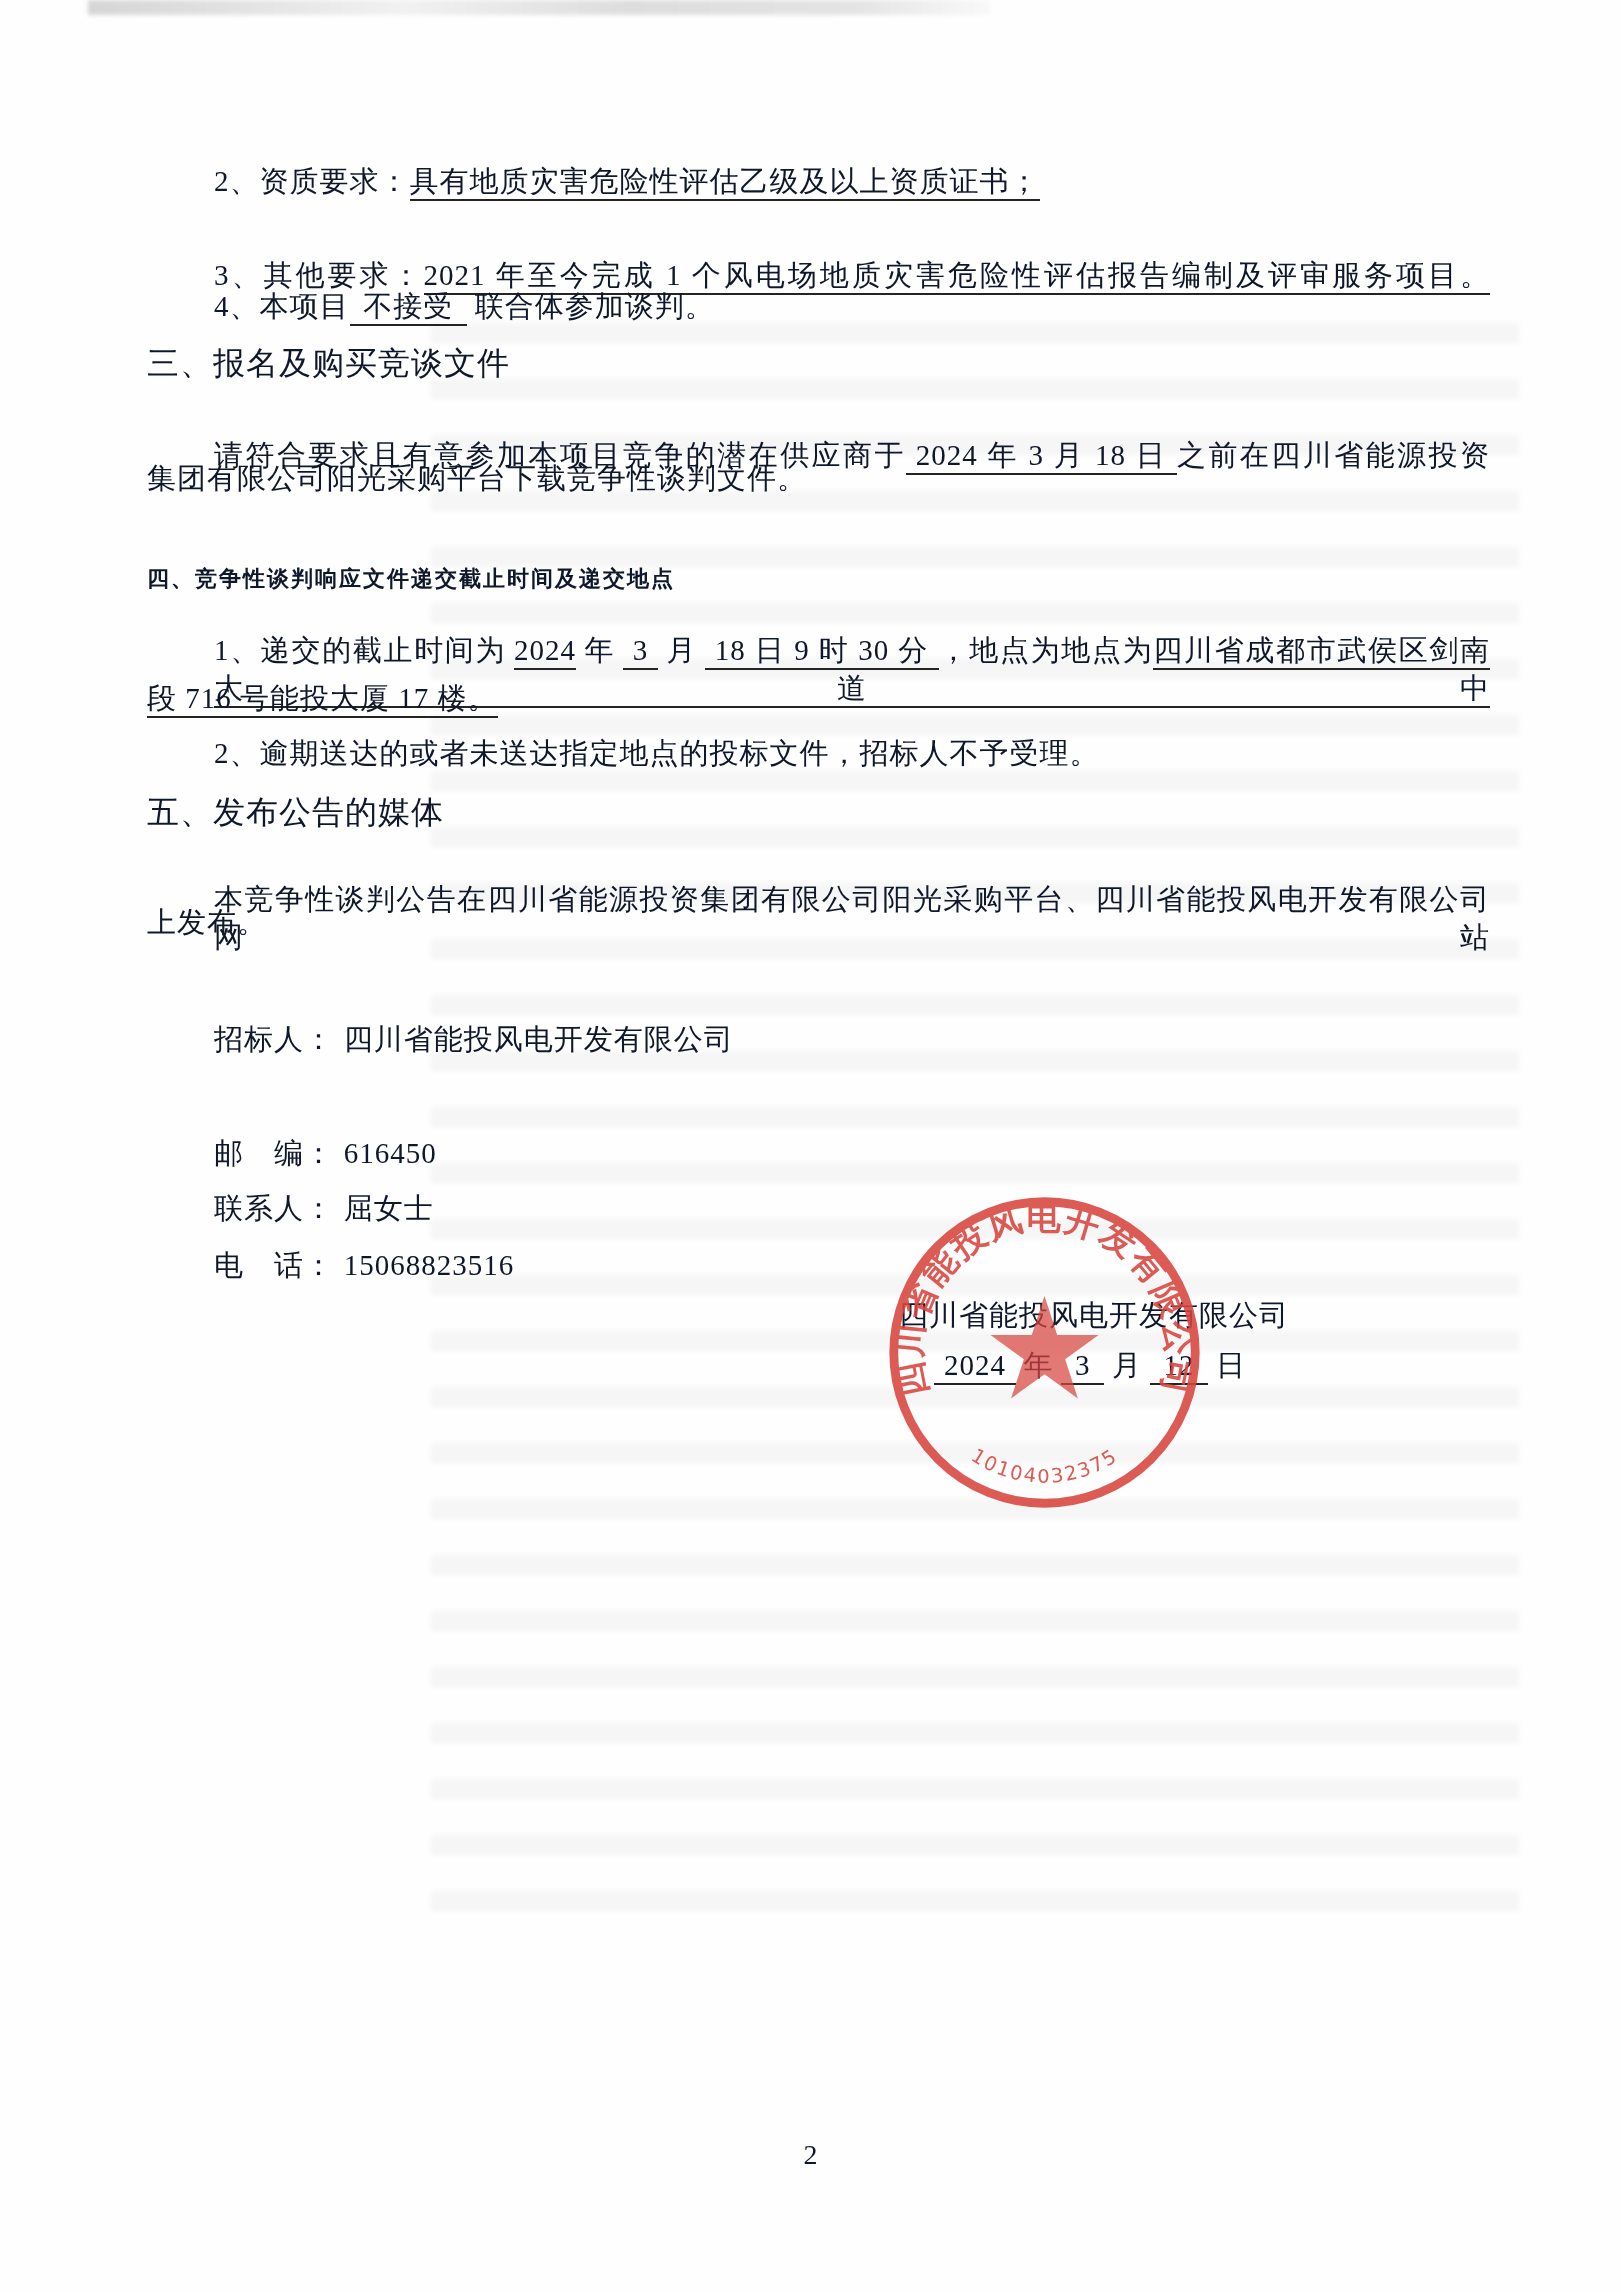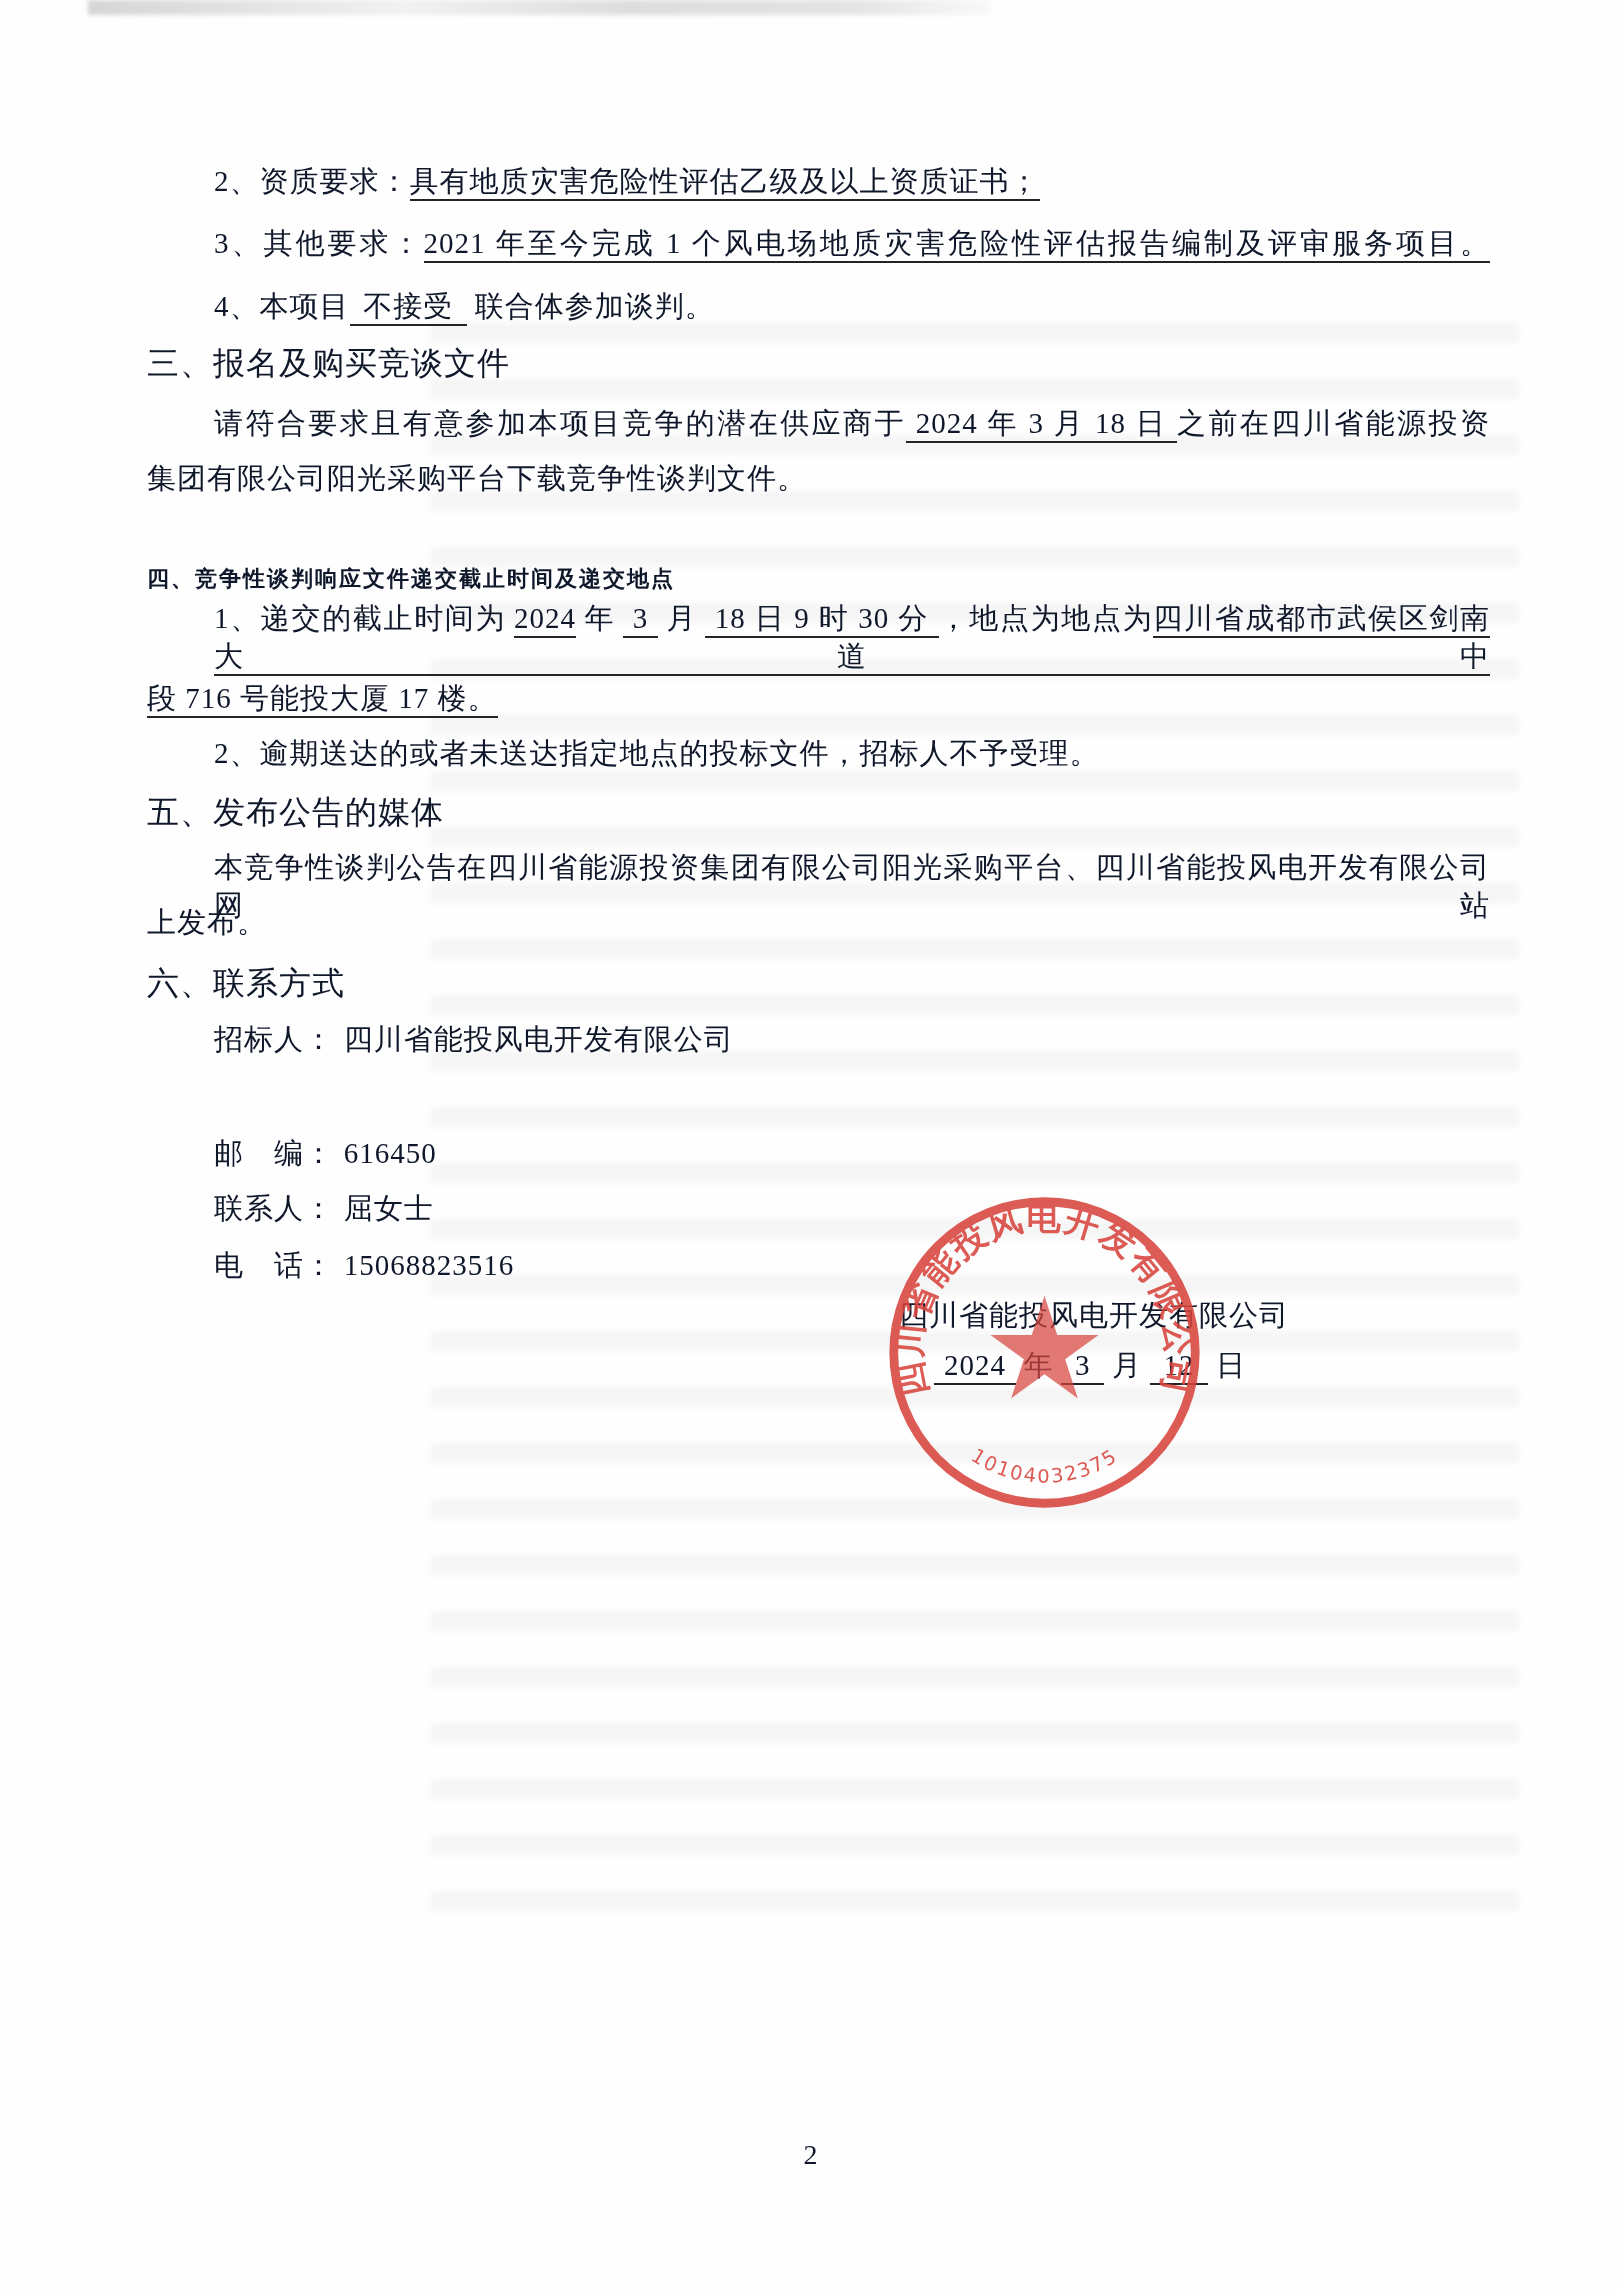--- a/index.html
+++ b/index.html
@@ -1,21 +1,21 @@
 <!DOCTYPE html>
 <html><head>
 <meta charset="utf-8">
 <style>
   html,body{margin:0;padding:0;background:#ffffff;}
   .page{position:relative;width:1621px;height:2293px;background:#fefefe;overflow:hidden;
         font-family:"Liberation Serif","DejaVu Serif",serif;color:#0f172a;}
   .ln{position:absolute;left:147px;width:1343px;box-sizing:border-box;
       font-size:29px;letter-spacing:1px;line-height:1.3;white-space:nowrap;}
   .ind{padding-left:67px;}
-  .just{white-space:normal;text-align:justify;text-align-last:justify;}
+  .just{white-space:normal;text-align:justify;text-align-last:justify;margin-top:32px;}
   .h{font-size:32px;letter-spacing:1px;}
   .hb{font-size:22px;font-weight:bold;letter-spacing:2px;}
   .u{border-bottom:2.9px solid #242424;padding-bottom:2px;}
   .pad{padding-left:13.7px;padding-right:13.7px;}
   .padsm{padding-left:9.8px;padding-right:9.8px;}
   .sp{margin:0 7.8px;}
   .contact-label{margin-right:9.8px;margin-top:40px;}
   
   .sig{position:absolute;left:849px;width:490px;text-align:center;font-size:29px;letter-spacing:1px;}
   .sig-date{margin-top:9.8px;}
@@ -73,21 +73,20 @@
     <span class="u">段 716 号能投大厦 17 楼。</span>
   </div>
 
   <div class="ln ind" style="top:735px">2、逾期送达的或者未送达指定地点的投标文件，招标人不予受理。</div>
 
   <div class="ln h" style="top:792px">五、发布公告的媒体</div>
 
   <div class="ln ind just" style="top:849px">本竞争性谈判公告在四川省能源投资集团有限公司阳光采购平台、四川省能投风电开发有限公司网站</div>
   <div class="ln" style="top:904px">上发布。</div>
 
-  <div class="ln h" style="top:963px">六、联系方式</div>
 
   <div class="ln ind" style="top:1021px">
     <span class="contact-label">招标人：</span><span>四川省能投风电开发有限公司</span>
   </div>
   <div class="ln ind" style="top:1135px">
     <span class="contact-label">邮　编：</span><span>616450</span>
   </div>
   <div class="ln ind" style="top:1190px">
     <span class="contact-label">联系人：</span><span>屈女士</span>
   </div>

